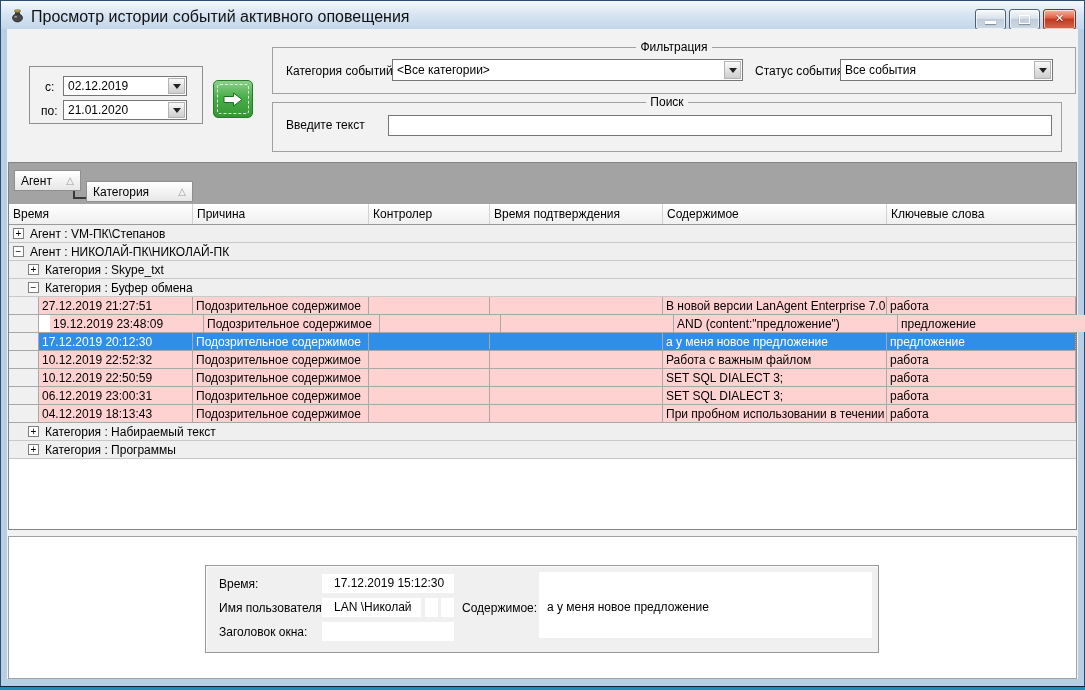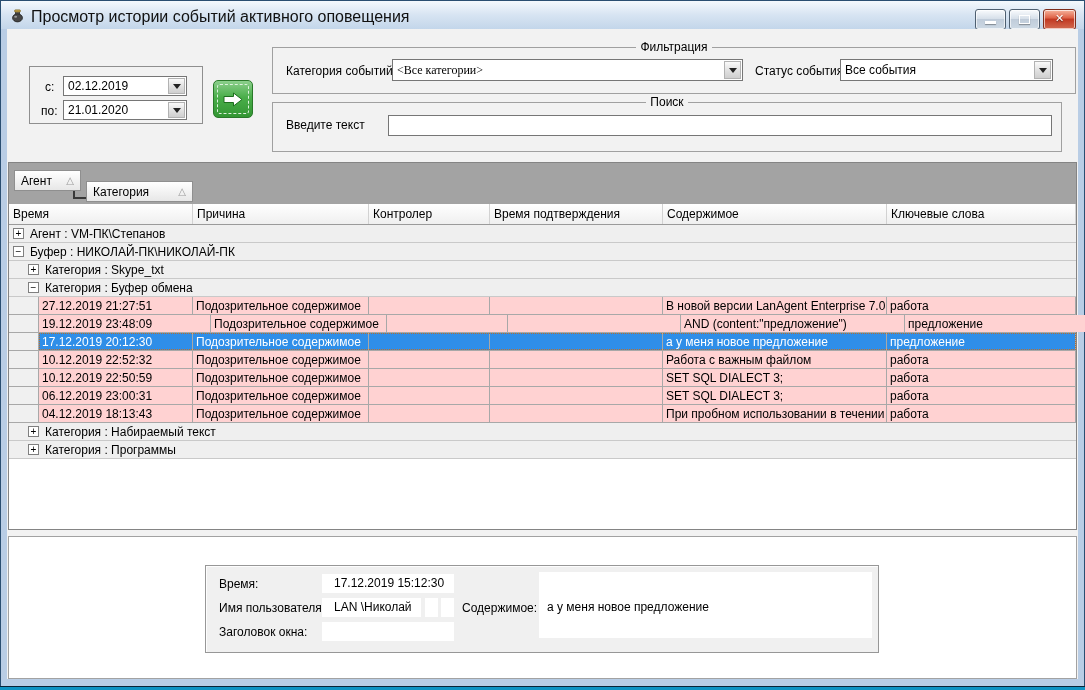--- a/index.html
+++ b/index.html
@@ -136,21 +136,21 @@
       <svg width="22" height="15" viewBox="0 0 22 15">
         <path d="M2 4.5 h9.5 V1 L20 7.5 L11.5 14 V10.5 H2 z" fill="#ffffff" stroke="#1e6e1e" stroke-width="1"></path>
       </svg>
     </button>
 
     <fieldset class="center" style="left:265px;top:11px;width:802px;height:52px;">
       <legend>Фильтрация</legend>
     </fieldset>
     <span class="lbl" style="left:279px;top:35px;">Категория событий</span>
     <div class="combo" style="left:385px;top:30px;width:351px;height:22px;">
-      <span class="val" style="top:3px;font-family:Liberation Serif, serif;">&lt;Все категории&gt;</span>
+      <span class="val" style="top:3px;">&lt;Все категории&gt;</span>
       <span class="cbtn">
           <span class="tri-down"></span>
         </span>
     </div>
     <span class="lbl" style="left:748px;top:35px;">Статус события</span>
     <div class="combo" style="left:833px;top:30px;width:213px;height:22px;">
       <span class="val" style="top:3px;">Все события</span>
       <span class="cbtn">
           <span class="tri-down"></span>
         </span>
@@ -175,42 +175,42 @@
         </div>
       </div>
       <div class="ghead"><span class="hcell" style="width: 184px;">Время</span><span class="hcell" style="width: 176px;">Причина</span><span class="hcell" style="width: 121px;">Контролер</span><span class="hcell" style="width: 173px;">Время подтверждения</span><span class="hcell" style="width: 224px;">Содержимое</span><span class="hcell" style="width: 189px;">Ключевые слова</span></div>
       <div class="grows">
           <div class="grow group lvl0">
             <span class="expand">+</span>
             <span class="glabel">Агент : VM-ПК\Степанов</span>
           </div>
           <div class="grow group lvl0">
             <span class="expand">−</span>
-            <span class="glabel">Буфер : НИКОЛАЙ-ПК\НИКОЛАЙ-ПК</span>
+            <span class="glabel">Агент : НИКОЛАЙ-ПК\НИКОЛАЙ-ПК</span>
           </div>
           <div class="grow group lvl1">
             <span class="expand">+</span>
             <span class="glabel">Категория : Skype_txt</span>
           </div>
           <div class="grow group lvl1">
             <span class="expand">−</span>
             <span class="glabel">Категория : Буфер обмена</span>
           </div>
           <div class="grow data">
             <span class="gut"></span>
             <span class="cell" style="width: 154px;">27.12.2019 21:27:51</span>
             <span class="cell" style="width: 176px;">Подозрительное содержимое</span>
             <span class="cell" style="width: 121px;"></span>
             <span class="cell" style="width: 173px;"></span>
             <span class="cell" style="width: 224px;">В новой версии LanAgent Enterprise 7.0 появи</span>
             <span class="cell" style="width: 189px;">работа</span>
           </div>
           <div class="grow data">
             <span class="gut"></span>
-            <span class="cell" style="width: 172px;">19.12.2019 23:48:09</span>
+            <span class="cell" style="width: 154px; margin-left: 11px;">19.12.2019 23:48:09</span>
             <span class="cell" style="width: 176px;">Подозрительное содержимое</span>
             <span class="cell" style="width: 121px;"></span>
             <span class="cell" style="width: 173px;"></span>
             <span class="cell" style="width: 224px;">AND (content:"предложение")</span>
             <span class="cell" style="width: 189px;">предложение</span>
           </div>
           <div class="grow data sel">
             <span class="gut"></span>
             <span class="cell" style="width: 154px;">17.12.2019 20:12:30</span>
             <span class="cell" style="width: 176px;">Подозрительное содержимое</span>

